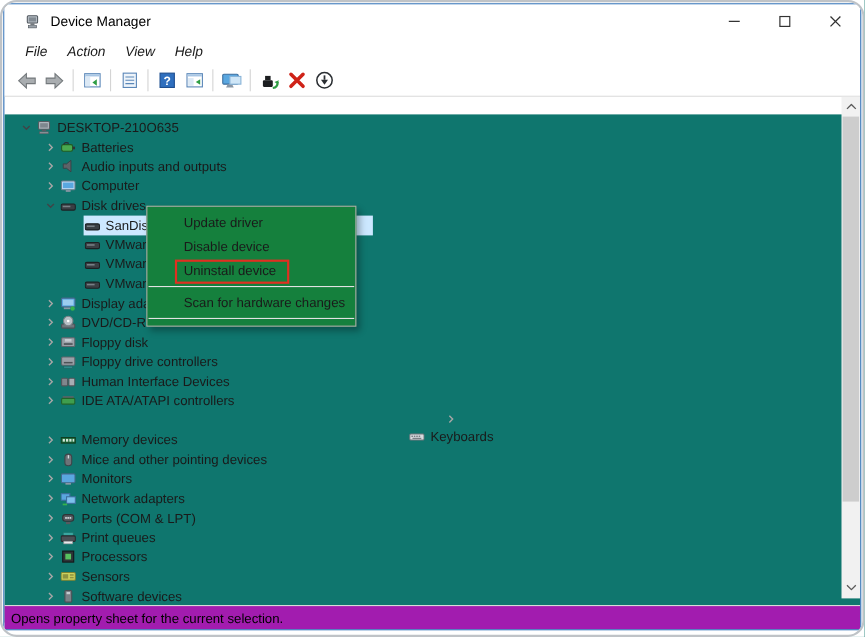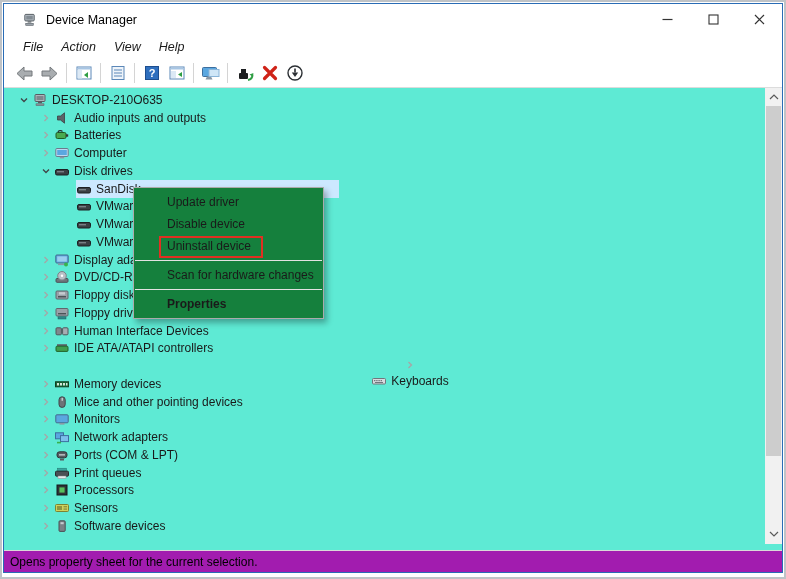--- a/index.html
+++ b/index.html
@@ -3,21 +3,21 @@
 <meta charset="utf-8">
 <style>
   * { box-sizing: border-box; }
   html,body { margin:0; padding:0; }
   body {
     width:786px; height:579px; position:relative;
     font-family:"Liberation Sans", sans-serif; background:#fff;
     -webkit-font-smoothing:antialiased;
   }
   .frame {
-    position:absolute; inset:0; border:2px solid #bfc3c7; border-radius:0;
+    position:absolute; inset:0; border:2px solid #bfc3c7; border-radius:15px;
     background:#fff; overflow:hidden;
   }
   .window {
     position:absolute; left:1px; top:1px; right:1px; bottom:4px;
     border:1px solid #2a6cb5; background:#fff; overflow:hidden;
   }
   
   .titlebar { height:31px; display:flex; align-items:center; padding-left:18px; background:#fff; }
   .title-icon { margin-right:9px; display:inline-flex; }
   .title { font-size:12.5px; color:#000; }
@@ -25,21 +25,21 @@
   .ctrl { width:46px; height:100%; display:flex; align-items:center; justify-content:center; cursor:default; }
   
   .menubar { height:24px; display:flex; align-items:center; padding-left:10px; background:#fff; }
   .menu-item { padding:3px 9px; font-size:12.5px; color:#1a1a1a;font-style:italic; }
   
   .toolbar { height:28px; display:flex; align-items:center; padding-left:8px; background:#fff; }
   .tbtn { width:25px; height:23px; display:flex; align-items:center; justify-content:center; }
   .tsep { width:1px; height:20px; background:#d4d4d4; margin:0 4px; }
   .divider { height:1px; background:#dcdcdc; }
   
-  .tree { position:relative; height:462px; overflow:hidden; padding-top:3px; background:#5eead4; }
+  .tree { position:relative; height:462px; overflow:hidden; padding-top:3px; background:#0f766e;margin-top:16px; }
   .tree-row { height:17.75px; display:flex; align-items:center; font-size:12px; color:#1a1a1a; white-space:nowrap; }
   .chev { width:16px; height:16px; display:flex; align-items:center; justify-content:center; flex:none; }
   .icon { display:inline-flex; width:15px; height:15px; align-items:center; justify-content:center; flex:none; }
   .row-band { display:flex; align-items:center; height:100%; }
   .row-band.selected { background:#cce8ff; width:263px; }
   .label { margin-left:5px; }
   
   .scrollbar { position:absolute; top:0; right:0; width:17px; height:456px; background:#f1f1f1; }
   .sb-btn { position:absolute; left:0; width:17px; height:16px; display:flex; align-items:center; justify-content:center; }
   .sb-up { top:1px; }
@@ -224,41 +224,41 @@
         </div>
         <div class="tree-row" style="padding-left: 34px;">
           <span class="chev">
             <svg width="10" height="10" viewBox="0 0 10 10">
               <path d="M3.5 2l3 3-3 3" fill="none" stroke="#a6a6a6" stroke-width="1.3"></path>
             </svg>
           </span>
           <span class="row-band">
             <span class="icon">
               <svg width="14" height="14" viewBox="0 0 14 14">
-                <path d="M2.5 5h3l4-3.2v10.4L5.5 9h-3z" fill="#5d6368" stroke="#3a3f43" stroke-width="0.8"></path>
-              </svg>
-            </span>
-            <span class="label">Audio inputs and outputs</span>
-          </span>
-        </div>
-        <div class="tree-row" style="padding-left: 34px;">
-          <span class="chev">
-            <svg width="10" height="10" viewBox="0 0 10 10">
-              <path d="M3.5 2l3 3-3 3" fill="none" stroke="#a6a6a6" stroke-width="1.3"></path>
-            </svg>
-          </span>
-          <span class="row-band">
-            <span class="icon">
-              <svg width="14" height="14" viewBox="0 0 14 14">
                 <rect x="1" y="4.5" width="10" height="6" rx="1.5" fill="#49a94f" stroke="#1f5c24"></rect>
                 <rect x="11" y="6.3" width="2.2" height="2.4" fill="#333"></rect>
                 <path d="M3 4.5C3 2.5 6 2 7.5 3.5" fill="none" stroke="#2b2f33" stroke-width="1.2"></path>
               </svg>
             </span>
             <span class="label">Batteries</span>
+          </span>
+        </div>
+        <div class="tree-row" style="padding-left: 34px;">
+          <span class="chev">
+            <svg width="10" height="10" viewBox="0 0 10 10">
+              <path d="M3.5 2l3 3-3 3" fill="none" stroke="#a6a6a6" stroke-width="1.3"></path>
+            </svg>
+          </span>
+          <span class="row-band">
+            <span class="icon">
+              <svg width="14" height="14" viewBox="0 0 14 14">
+                <path d="M2.5 5h3l4-3.2v10.4L5.5 9h-3z" fill="#5d6368" stroke="#3a3f43" stroke-width="0.8"></path>
+              </svg>
+            </span>
+            <span class="label">Audio inputs and outputs</span>
           </span>
         </div>
         <div class="tree-row" style="padding-left: 34px;">
           <span class="chev">
             <svg width="10" height="10" viewBox="0 0 10 10">
               <path d="M3.5 2l3 3-3 3" fill="none" stroke="#a6a6a6" stroke-width="1.3"></path>
             </svg>
           </span>
           <span class="row-band">
             <span class="icon">
@@ -626,21 +626,20 @@
       </div>
     </div>
 
     <div class="context-menu">
         <div class="cm-item"><span>Update driver</span></div>
         <div class="cm-item"><span>Disable device</span></div>
         <div class="cm-item"><span class="red-box"><span>Uninstall device</span></span></div>
         <div class="cm-sep"></div>
         <div class="cm-item"><span>Scan for hardware changes</span></div>
         <div class="cm-sep"></div>
-        <div class="cm-item bold"><span>Properties</span></div>
       </div>
 
     <div class="statusbar" style="position:absolute;left:0;right:0;bottom:0;">
       <span>Opens property sheet for the current selection.</span>
     </div>
 
   </div>
 </div>
 
 </body></html>

